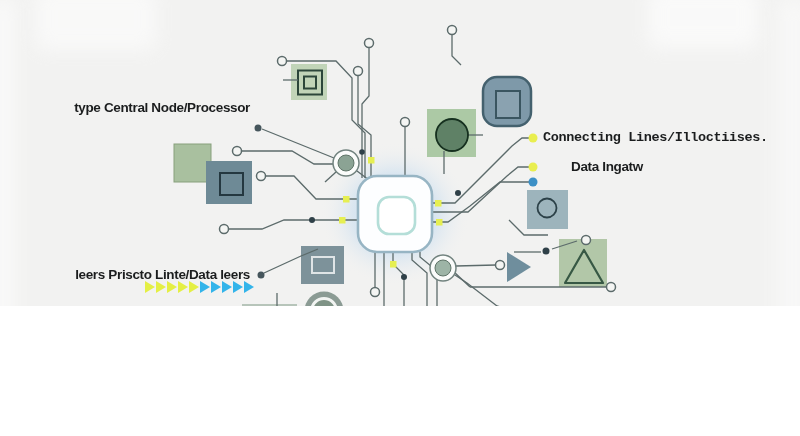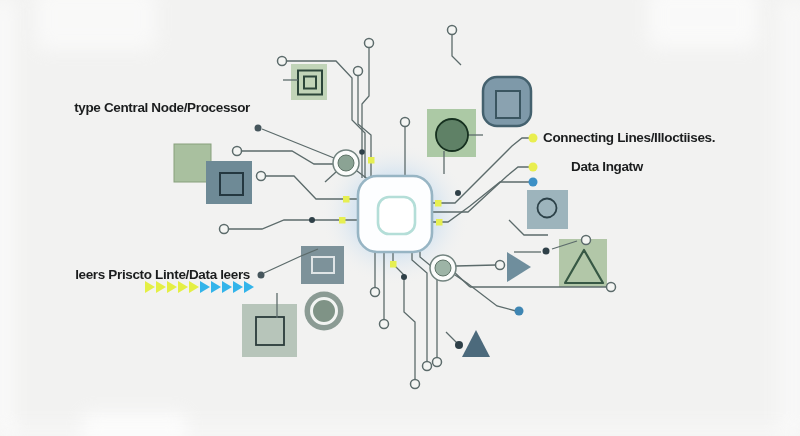--- a/index.html
+++ b/index.html
@@ -1,18 +1,18 @@
 <!DOCTYPE html>
 <html><head>
 <meta charset="utf-8">
 <style>
   html,body{margin:0;padding:0;}
   body{font-family:"Liberation Sans", sans-serif;}
   .stage{
-    position:relative;width:800px;height:436px;overflow:hidden;
+    position:relative;width:800px;height:306px;overflow:hidden;
     background:#f2f2f1;
   }
   .patch{position:absolute;background:#ffffff;filter:blur(9px);border-radius:8px;pointer-events:none;}
   svg.scene{position:absolute;left:0;top:0;}
   .lbl{
     position:absolute;color:#1b1d1e;font-weight:bold;font-size:13.5px;
     letter-spacing:-0.35px;line-height:16px;white-space:nowrap;
   }
   .lbl.right-align{text-align:right;}
   .chevrons{position:absolute;display:flex;align-items:center;gap:1px;height:14px;}
@@ -203,16 +203,16 @@
       <span class="tri" style="border-left-color: rgb(228, 239, 68);"></span>
       <span class="tri" style="border-left-color: rgb(228, 239, 68);"></span>
       <span class="tri" style="border-left-color: rgb(228, 239, 68);"></span>
       <span class="tri" style="border-left-color: rgb(51, 180, 234);"></span>
       <span class="tri" style="border-left-color: rgb(51, 180, 234);"></span>
       <span class="tri" style="border-left-color: rgb(51, 180, 234);"></span>
       <span class="tri" style="border-left-color: rgb(51, 180, 234);"></span>
       <span class="tri" style="border-left-color: rgb(51, 180, 234);"></span>
     </div>
 
-  <div class="lbl" style="left:543px;top:130px;">Connecting Lines/Illoctiises.</div>
+  <div class="lbl" style="left:543px;top:130px;font-family:Liberation Mono, monospace;">Connecting Lines/Illoctiises.</div>
   <div class="lbl" style="left:543px;top:159px;padding-left:28px;">Data Ingatw</div>
 
 </div>
 
 </body></html>

